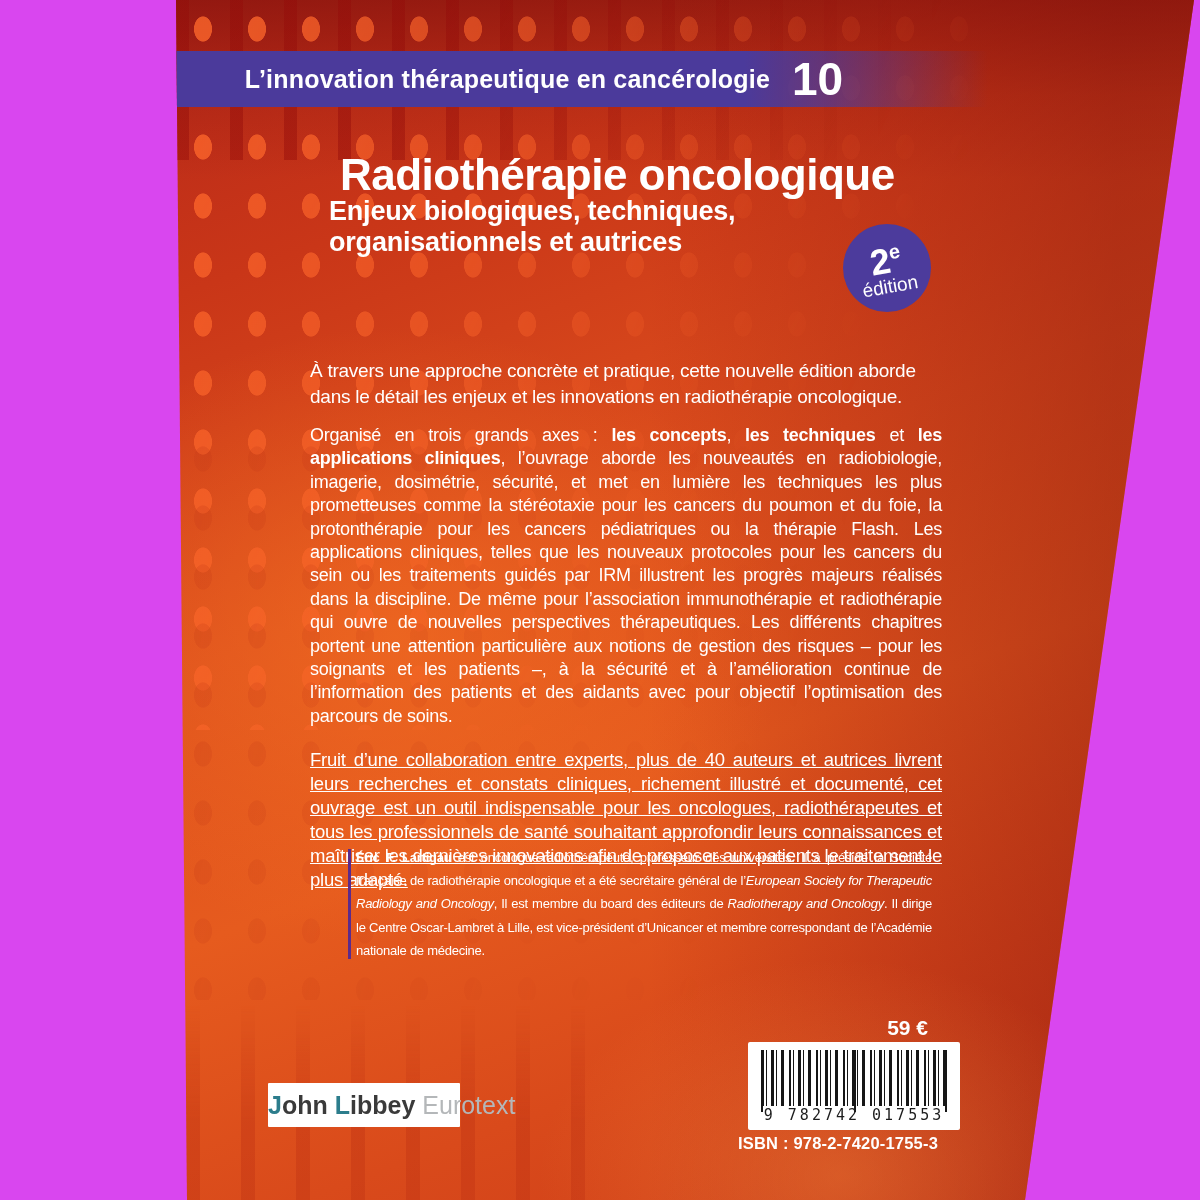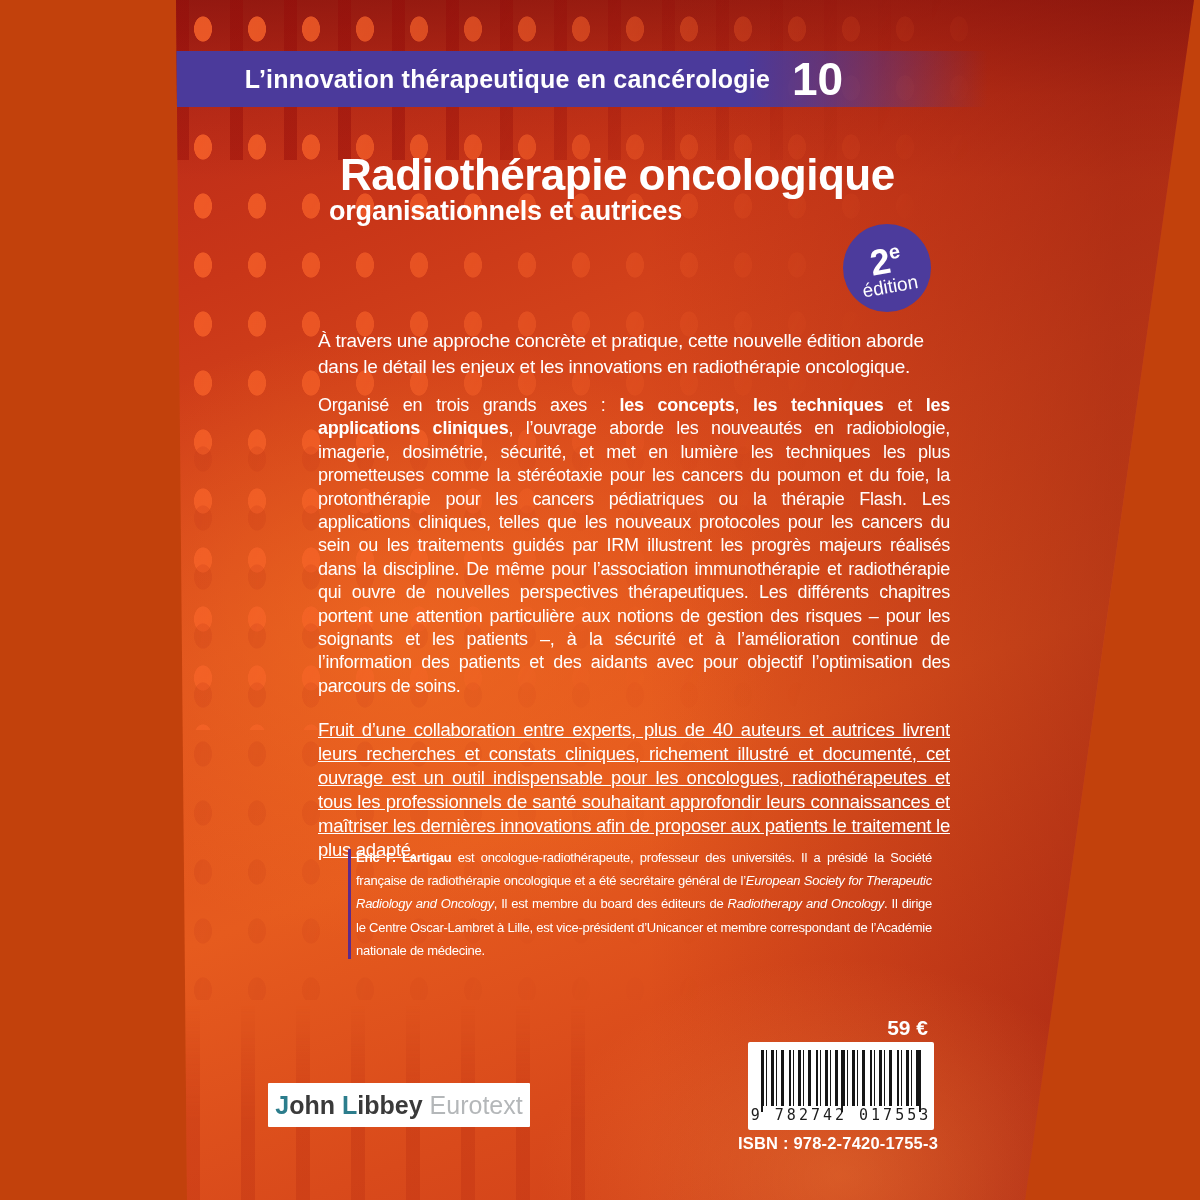--- a/index.html
+++ b/index.html
@@ -1,16 +1,16 @@
 <!DOCTYPE html>
 <html><head>
 <meta charset="utf-8">
 <style>
   html,body{margin:0;padding:0;background:#ffffff;}
-  .page{position:relative;width:1200px;height:1200px;background:#c2410c;overflow:hidden;
+  .page{position:relative;width:1200px;height:1200px;background:#d946ef;overflow:hidden;
         font-family:"Liberation Sans","DejaVu Sans",sans-serif;}
   .cover{position:absolute;inset:0;
          clip-path:polygon(176px 0px,1194px 0px,1025px 1200px,187px 1200px);}
   
   .bg-base{position:absolute;inset:0;background:
       radial-gradient(540px 430px at 33% 53%, rgba(244,113,34,.62), rgba(244,113,34,0) 72%),
       radial-gradient(430px 310px at 70% 98%, rgba(248,142,62,.40), rgba(248,142,62,0) 70%),
       linear-gradient(90deg, rgba(0,0,0,0) 54%, rgba(146,22,16,.28) 74%, rgba(127,15,12,.44) 93%),
       linear-gradient(180deg, rgba(118,11,9,.55) 0px, rgba(118,11,9,.16) 95px, rgba(0,0,0,0) 180px),
       linear-gradient(160deg,#b3251a 0%,#c93618 22%,#dd4f1d 45%,#e65b1e 62%,#d94a1b 80%,#cb3a18 100%);}
@@ -44,47 +44,47 @@
       font-size:27px;font-weight:700;line-height:31px;letter-spacing:-.2px;}
   .coordinator{position:absolute;left:329px;top:264px;color:#ffffff;
       font-size:21px;font-weight:700;}
   .badge{position:absolute;left:843px;top:224px;width:88px;height:88px;border-radius:50%;
       background:#4c3b9c;display:flex;align-items:center;justify-content:center;}
   .badge-inner{transform:rotate(-10deg);text-align:center;color:#ffffff;}
   .badge-num{font-size:36px;font-weight:700;line-height:30px;}
   .badge-num sup{font-size:20px;}
   .badge-word{font-size:19px;font-weight:400;margin-top:0px;}
   
-  .text-column{position:absolute;left:310px;top:328px;width:632px;color:#ffffff;margin-left:8px;}
+  .text-column{position:absolute;left:310px;top:358px;width:632px;color:#ffffff;}
   .para{margin:0;color:#ffffff;letter-spacing:-.25px;}
   .p1{font-size:19px;line-height:25.5px;margin-bottom:15px;}
   .p2{font-size:18px;line-height:23.4px;text-align:justify;margin-bottom:20px;}
   .p3{font-size:18.5px;line-height:24px;text-align:justify;text-decoration:underline;}
   .bio-rule{position:absolute;left:348px;top:849px;width:3px;height:110px;background:#5b2a8c;}
   .bio{position:absolute;left:356px;top:846px;width:576px;margin:0;color:#ffffff;
       font-size:13px;line-height:23.2px;text-align:justify;letter-spacing:-.25px;}
   
   .price{position:absolute;left:748px;top:1016px;width:180px;text-align:right;
       color:#ffffff;font-size:21px;font-weight:700;}
-  .barcode-box{position:absolute;left:748px;top:1042px;width:186px;height:88px;
+  .barcode-box{position:absolute;left:748px;top:1042px;width:212px;height:88px;
       background:#ffffff;border-radius:2px;}
   .bars{position:absolute;left:14px;right:14px;top:8px;height:56px;background:
       repeating-linear-gradient(90deg,
         #161616 0 2px, transparent 2px 4px,
         #161616 4px 5px, transparent 5px 9px,
         #161616 9px 12px, transparent 12px 14px,
         #161616 14px 15px, transparent 15px 19px,
         #161616 19px 22px, transparent 22px 27px);}
   .guard{position:absolute;top:8px;width:2px;height:62px;background:#161616;}
   .g-left{left:13px;} .g-mid{left:50%;} .g-right{right:13px;}
   .digits{position:absolute;left:0;right:0;top:64px;text-align:center;color:#1c1c1c;
       font-family:"DejaVu Sans Mono","Liberation Mono",monospace;font-size:15px;letter-spacing:3px;}
   .isbn{position:absolute;left:728px;top:1134px;width:220px;text-align:center;
       color:#ffffff;font-size:16.5px;font-weight:700;letter-spacing:.2px;}
-  .publisher{position:absolute;left:268px;top:1083px;width:262px;height:44px;background:#ffffff;
+  .publisher{position:absolute;left:268px;top:1083px;width:192px;height:44px;background:#ffffff;
       border-radius:1px;text-align:center;line-height:44px;font-size:25px;white-space:nowrap;}
   .publisher .ini{color:#2c7d8c;font-weight:700;}
   .publisher .dark{color:#3a3a3a;font-weight:700;}
   .publisher .sp{display:inline-block;width:7px;}
   .publisher .lite{color:#b4b7b9;font-weight:400;}
 </style>
 </head>
 <body>
 
 <div class="page">
@@ -95,20 +95,21 @@
     <div class="dots soft"></div>
     <div class="stripes-bottom"></div>
 
     <div class="banner">
       <span class="banner-text">L’innovation thérapeutique en cancérologie</span>
     </div>
     <div class="volume">10</div>
 
     <h1 class="title">Radiothérapie oncologique</h1>
     <div class="subtitle">
+      <div>Enjeux biologiques, techniques,</div>
       <div>organisationnels et autrices</div>
     </div>
 
     <div class="badge">
       <div class="badge-inner">
         <div class="badge-num"><span>2</span><sup>e</sup></div>
         <div class="badge-word">édition</div>
       </div>
     </div>
 

